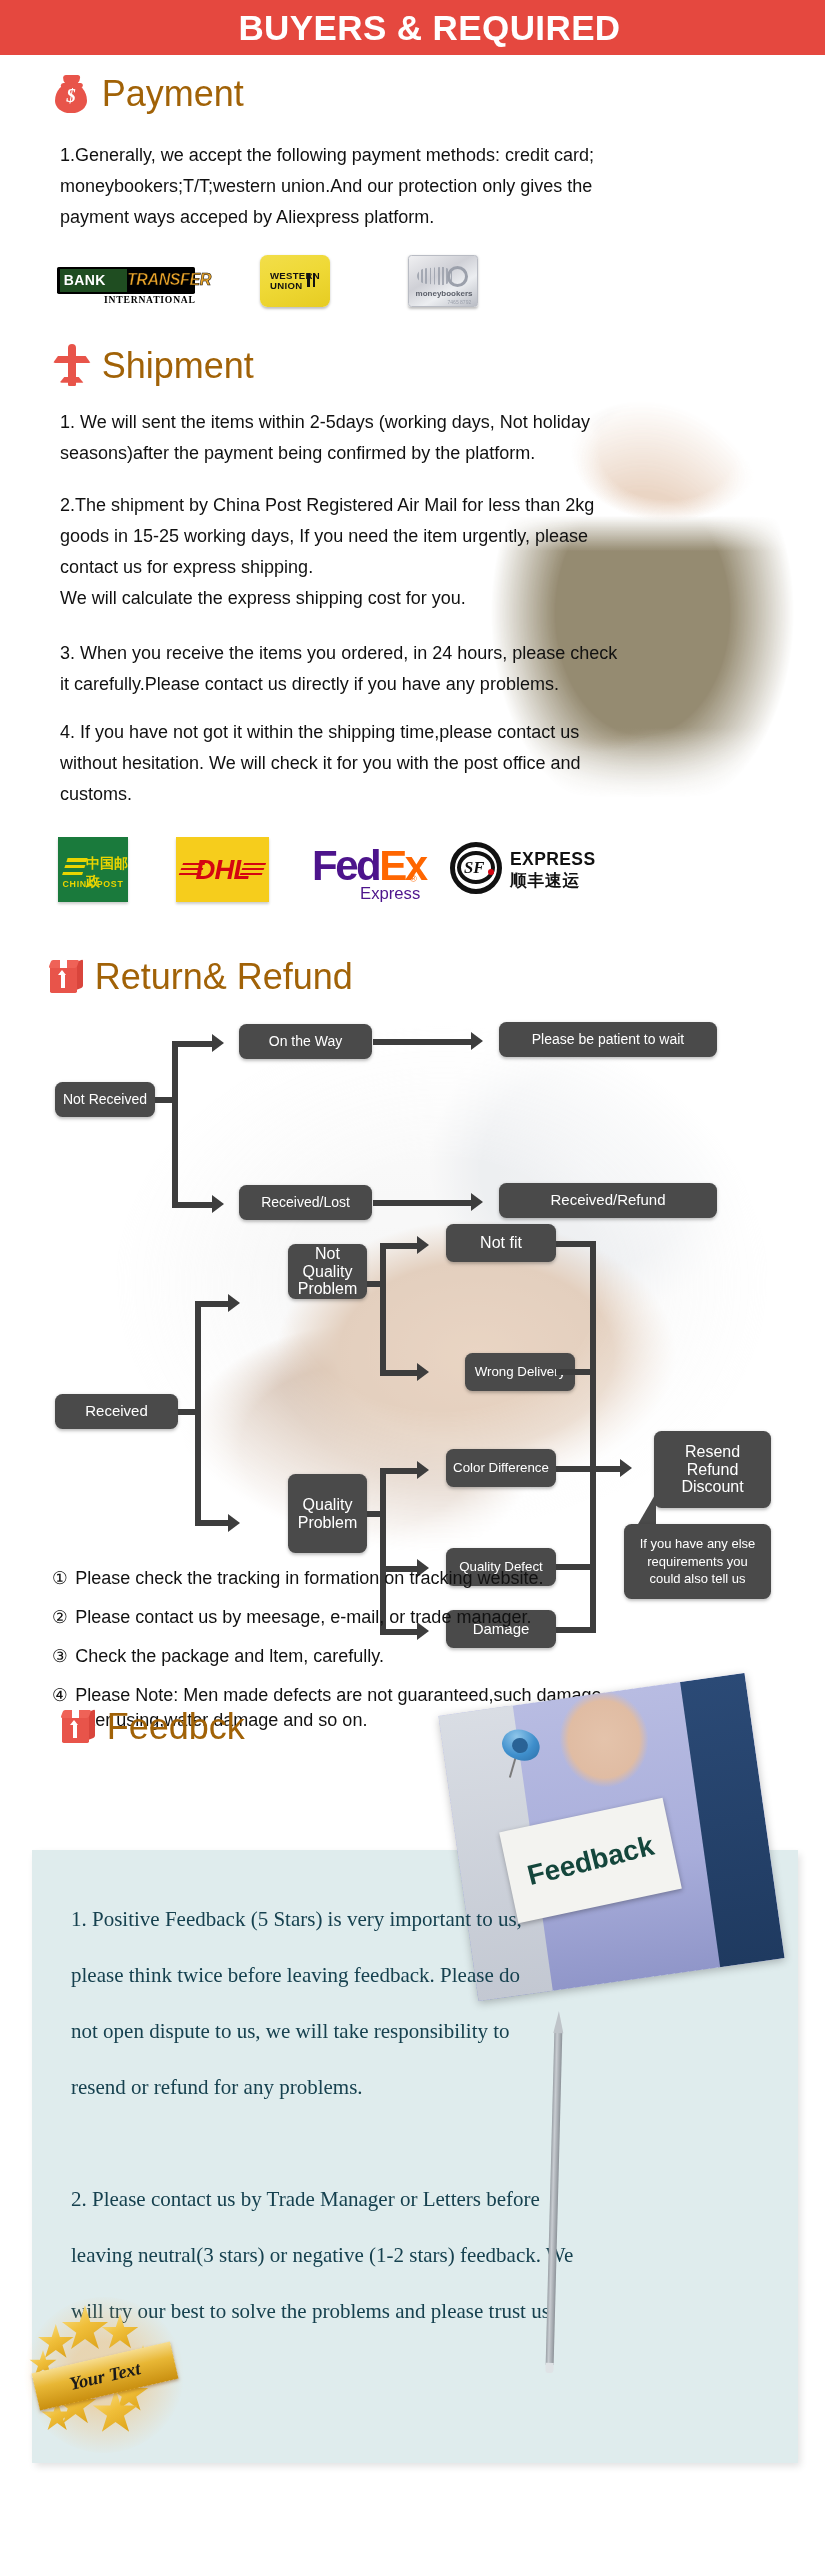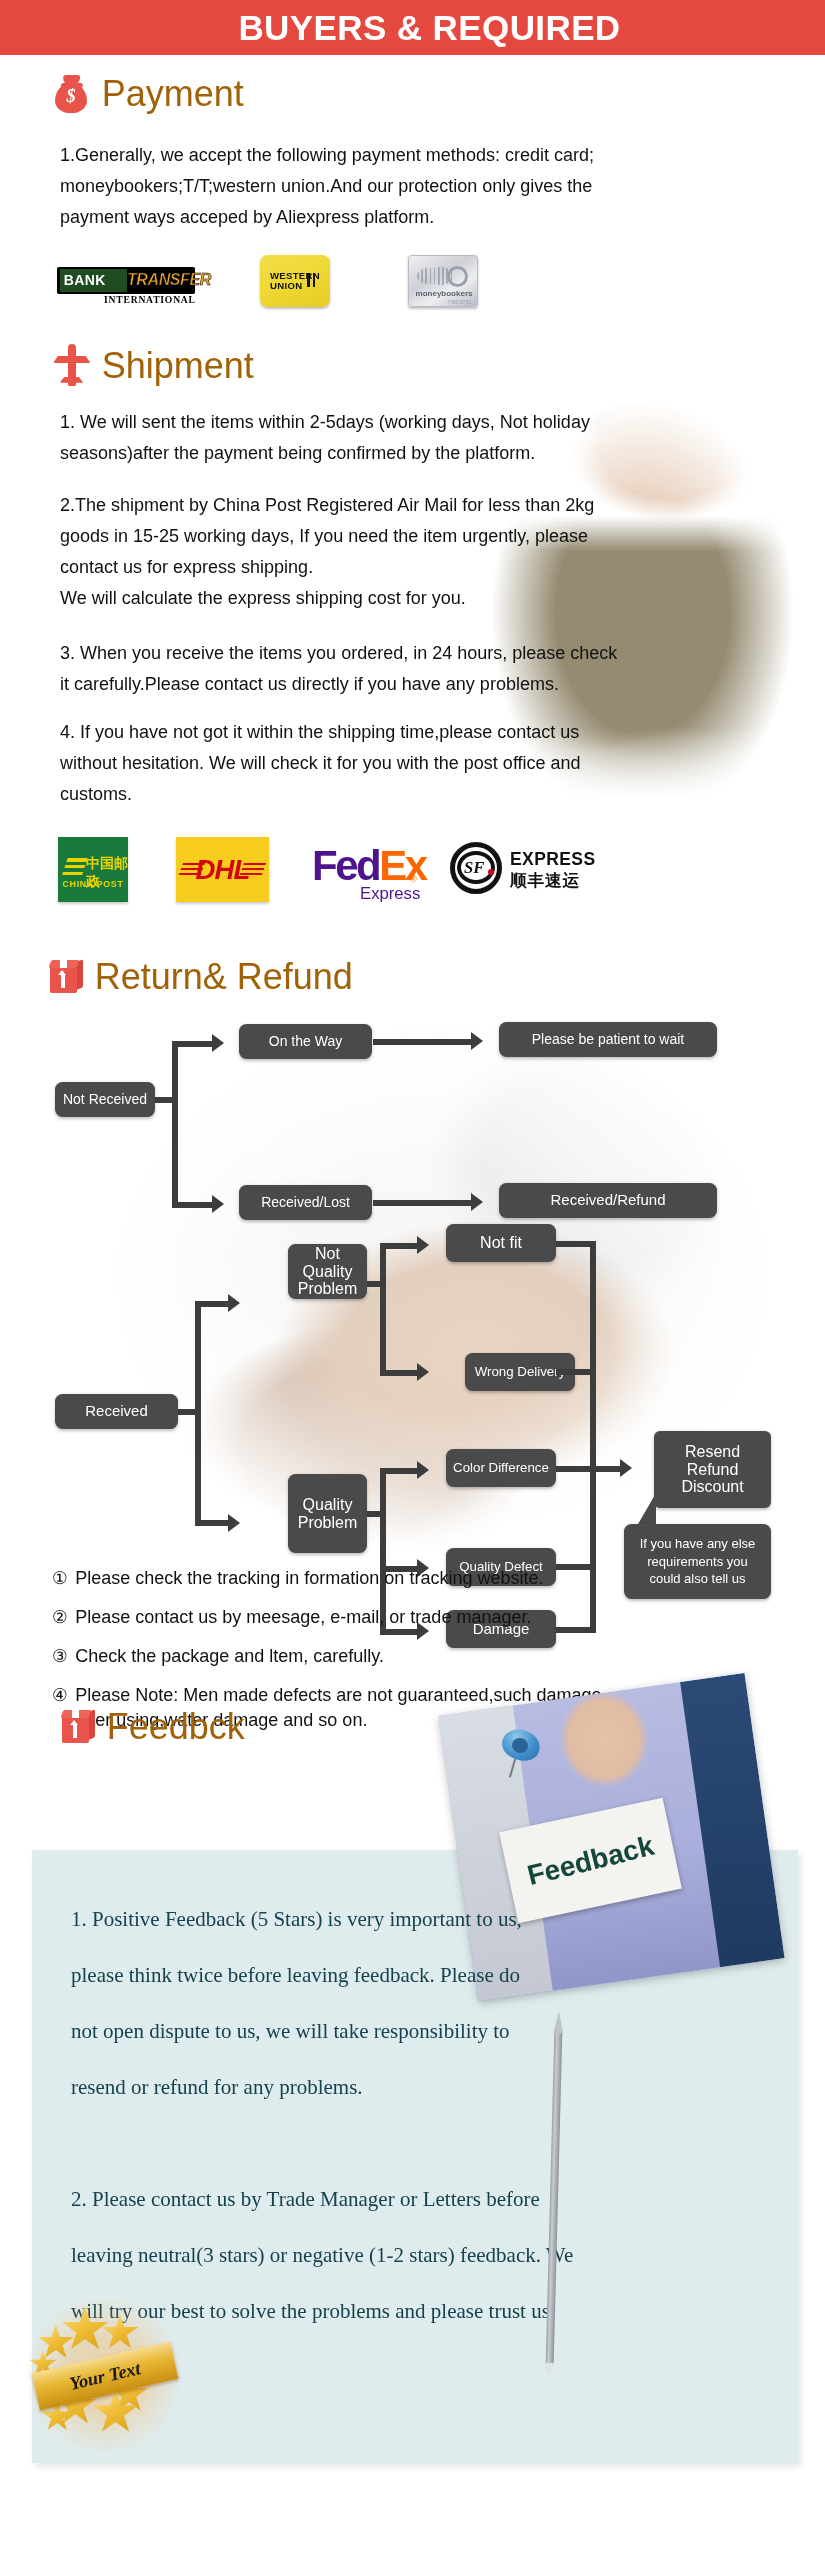--- a/index.html
+++ b/index.html
@@ -626,21 +626,21 @@
 
   <div class="fline" style="left:556px; top:1241px; width:40px; height:5.8px;"></div>
   <div class="fline" style="left:556px; top:1369px; width:40px; height:5.8px;"></div>
   <div class="fline" style="left:556px; top:1466px; width:40px; height:5.8px;"></div>
   <div class="fline" style="left:556px; top:1564px; width:40px; height:5.8px;"></div>
   <div class="fline" style="left:556px; top:1627px; width:40px; height:5.8px;"></div>
   <div class="fline" style="left:590px; top:1241px; width:5.8px; height:392px;"></div>
   <div class="fline" style="left:590px; top:1466px; width:32px; height:5.8px;"></div>
   <div class="farrow" style="left:620px; top:1459px;"></div>
 
-  <div class="fbox" style="left:654px; top:1431px; width:117px; height:77px; font-size:16px; white-space:pre-line; flex-direction:column;border-radius:6px;">Resend
+  <div class="fbox" style="left:654px; top:1431px; width:117px; height:77px; font-size:16px; white-space:pre-line; flex-direction:column;">Resend
 Refund
 Discount</div>
 
   <div class="callout-tail" style="left:634px; top:1493px;"></div>
   <div class="fbox" style="left:624px; top:1524px; width:147px; height:75px; font-size:13px; white-space:pre-line; flex-direction:column; line-height:1.35;">If you have any else
 requirements you
 could also tell us</div>
 </div>
 
 <div class="notes">

